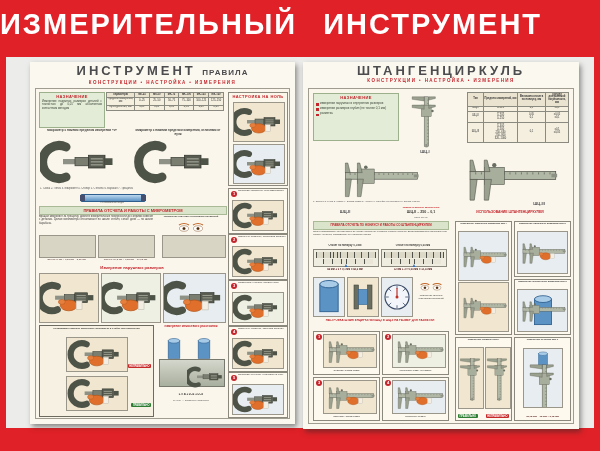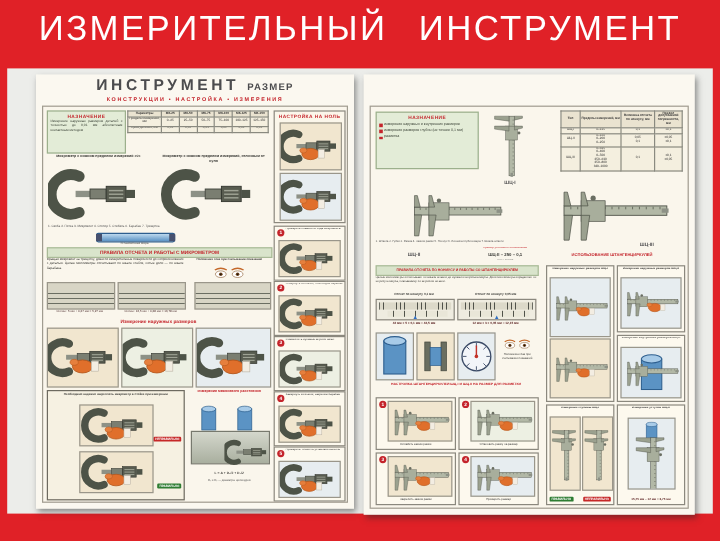--- a/index.html
+++ b/index.html
@@ -1,19 +1,19 @@
 <!DOCTYPE html>
 <html><head>
 <meta charset="utf-8">
 <style>
   html,body{margin:0;padding:0;background:#888;}
   .stage{position:relative;width:600px;height:451px;background:#e02127;overflow:hidden;
          font-family:"Liberation Sans",sans-serif;-webkit-font-smoothing:antialiased;}
-  .main-title{position:absolute;left:0;top:8px;width:600px;text-align:center;color:#ffffff;
-              font-size:29px;font-weight:400;letter-spacing:2px;word-spacing:16px;white-space:nowrap;}
+  .main-title{position:absolute;left:0;top:8px;width:600px;color:#ffffff;
+              font-size:29px;font-weight:700;letter-spacing:2px;word-spacing:16px;white-space:nowrap;}
   .paper{position:absolute;left:6px;top:57px;width:588px;height:371px;background:#ecedea;}
   .poster{position:absolute;background:#fbf8f0;box-shadow:2px 3px 5px rgba(40,40,40,.5);}
   .p-head{position:absolute;left:0;top:2px;width:100%;text-align:center;overflow:hidden;height:24px;}
   .p-title{font-size:13px;font-weight:800;color:#4c4c4e;letter-spacing:3px;line-height:14px;}
   .p-title .sfx{font-size:8px;letter-spacing:1px;color:#4c4c4e;}
   .p-sub{font-size:4.5px;color:#c4242b;font-weight:700;letter-spacing:1.4px;line-height:6px;}
   .frame{position:absolute;border:1px solid #a09c90;background:#faf6ec;}
   .gbox{position:absolute;background:#e3ecd7;border:0.6px solid #9cb08c;overflow:hidden;}
   .gbox .gt{font-size:4px;font-weight:700;color:#c4242b;text-align:center;margin-top:1px;letter-spacing:.4px;}
   .gbox .gx{font-size:2.8px;color:#3c4438;padding:1px 2px;line-height:1.25;text-align:justify;}
@@ -128,21 +128,21 @@
 </svg>
 
 <div class="stage">
   <div class="main-title">ИЗМЕРИТЕЛЬНЫЙ ИНСТРУМЕНТ</div>
   <div class="paper">
 
     <div class="poster" style="left:24px;top:5px;width:265px;height:362px;">
       <div class="p-head">
         <div class="p-title">
           <span>ИНСТРУМЕНТ</span>
-          <span class="sfx">РАЗМЕР</span>
+          <span class="sfx">ПРАВИЛА</span>
         </div>
         <div class="p-sub">КОНСТРУКЦИИ • НАСТРОЙКА • ИЗМЕРЕНИЯ</div>
       </div>
       <div class="frame" style="left:5px;top:26px;width:253px;height:329px;">
 
         <div class="gbox" style="left:3px;top:3px;width:64px;height:34px;">
           <div class="gt">НАЗНАЧЕНИЕ</div>
           <div class="gx">Измерение наружных размеров деталей с точностью до 0,01 мм абсолютным контактным методом</div>
         </div>
 
@@ -316,20 +316,24 @@
           <div class="ph blu" style="left:3px;top:11px;right:3px;bottom:2px;">
             <svg viewBox="0 0 100 64">
                 <use href="#michand"></use>
               </svg>
           </div>
         </div>
       </div>
     </div>
 
     <div class="poster" style="left:297px;top:5px;width:276px;height:367px;">
+      <div class="p-head">
+        <div class="p-title">ШТАНГЕНЦИРКУЛЬ</div>
+        <div class="p-sub">КОНСТРУКЦИИ • НАСТРОЙКА • ИЗМЕРЕНИЯ</div>
+      </div>
       <div class="frame" style="left:5px;top:26px;width:264px;height:334px;">
 
         <div class="gbox" style="left:4px;top:4px;width:84px;height:46px;">
           <div class="gt">НАЗНАЧЕНИЕ</div>
           <div class="bullet">измерение наружных и внутренних размеров</div>
           <div class="bullet">измерение размеров глубин (не точнее 0,1 мм)</div>
           <div class="bullet">разметка</div>
         </div>
 
         <svg viewBox="0 0 70 140" style="position:absolute;left:100px;top:2px;width:32px;height:58px;">

